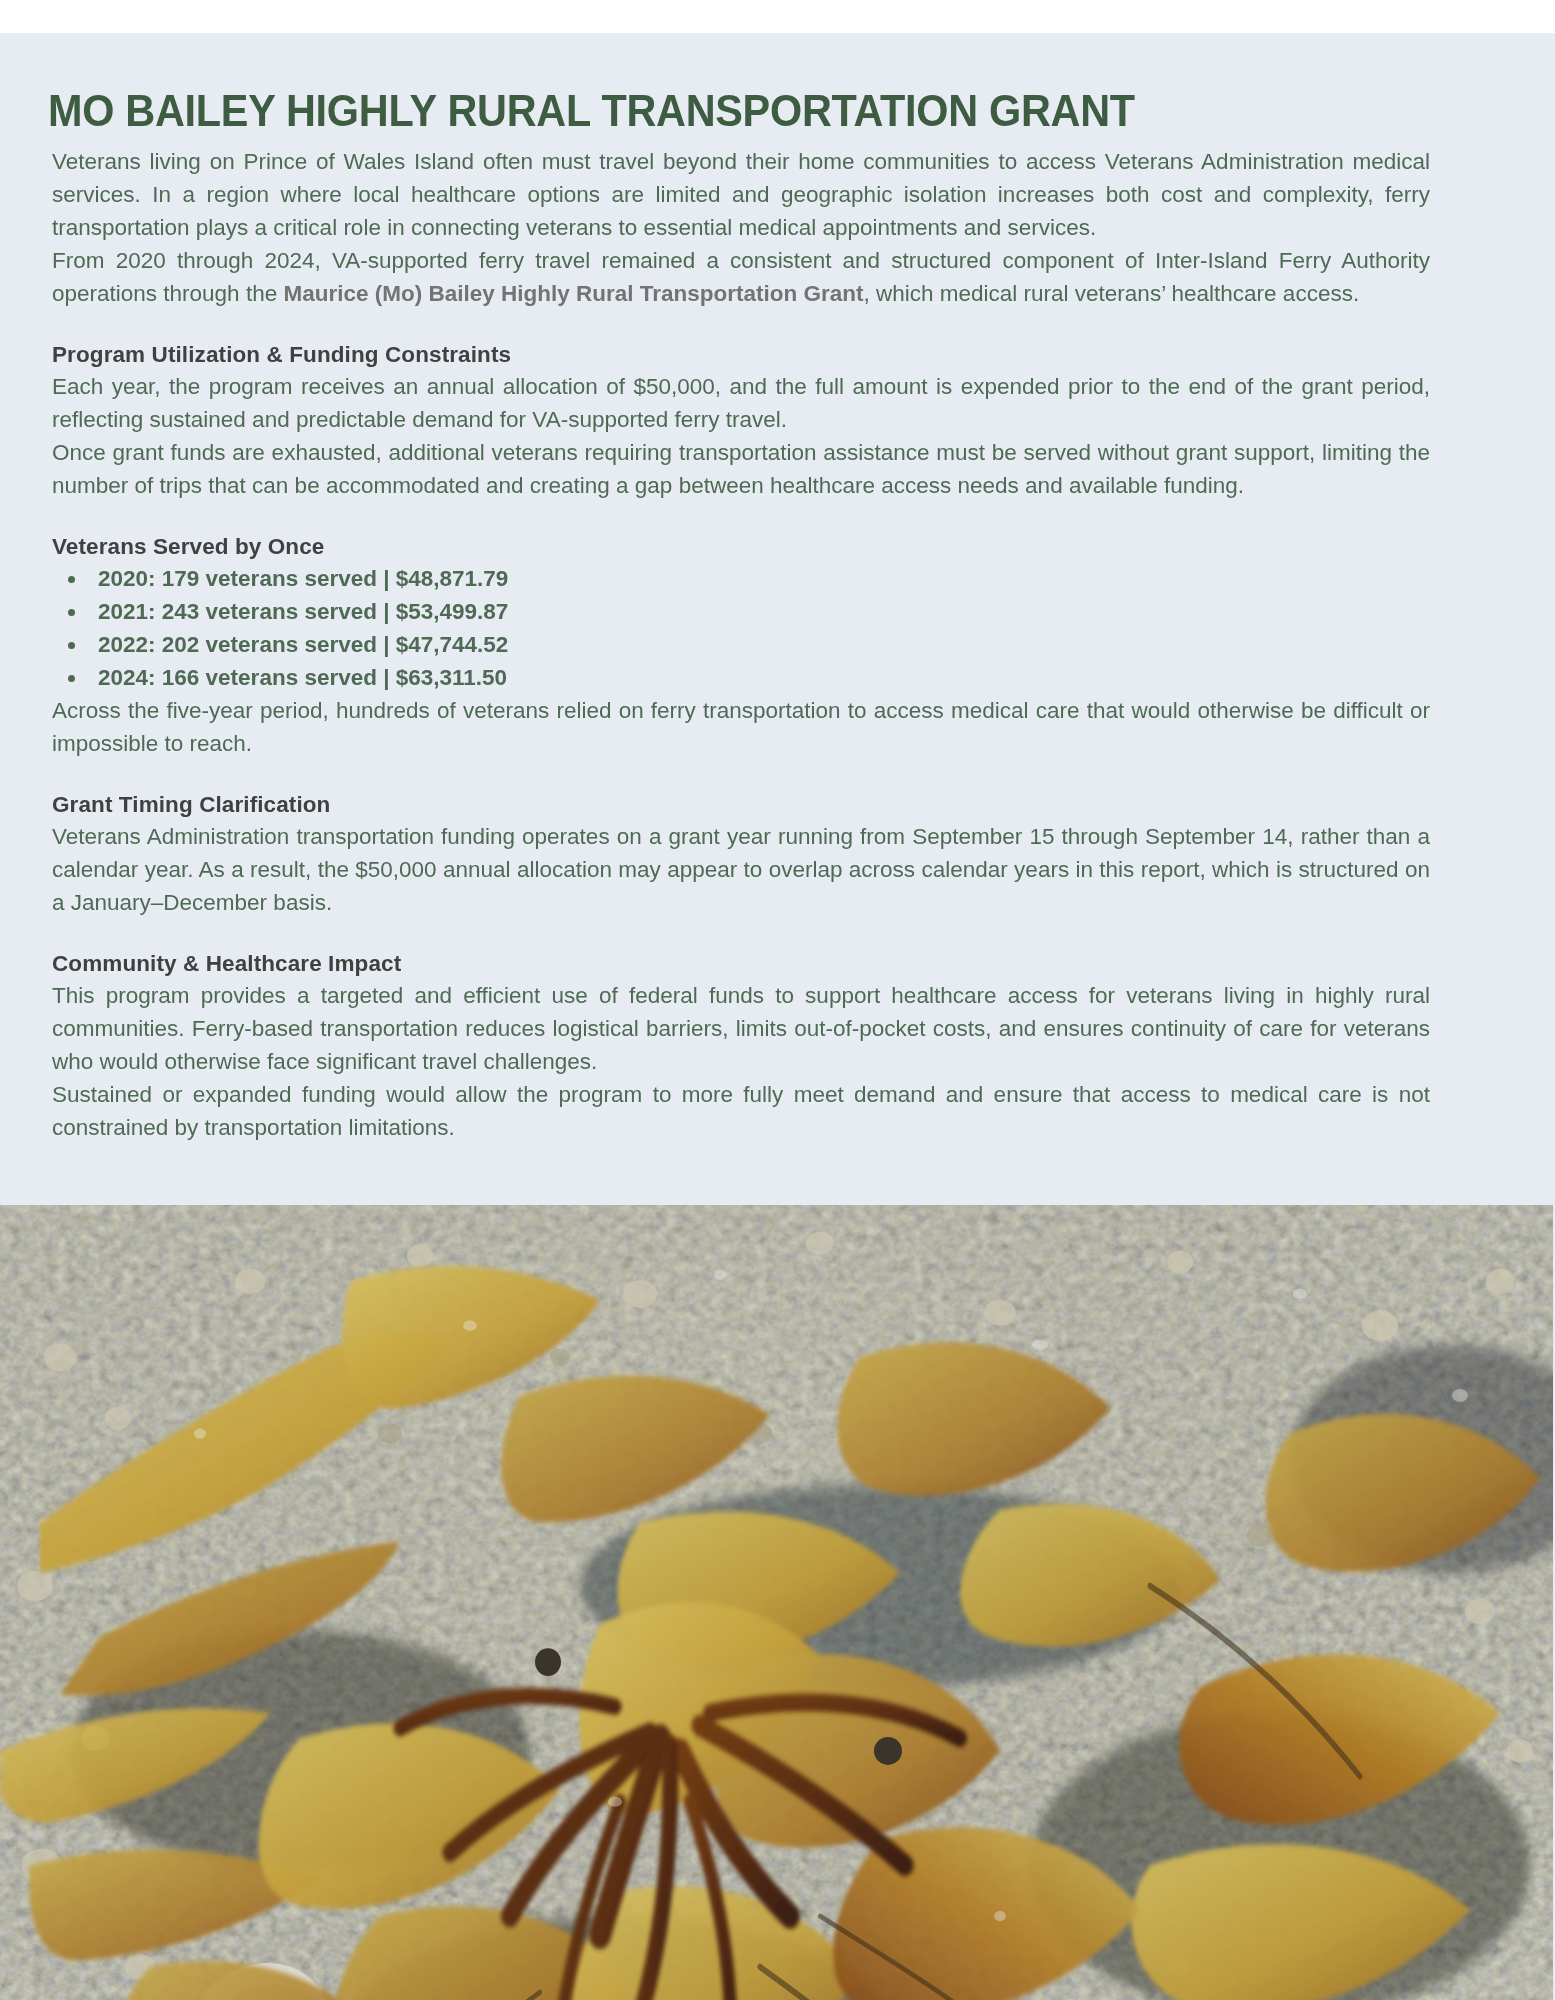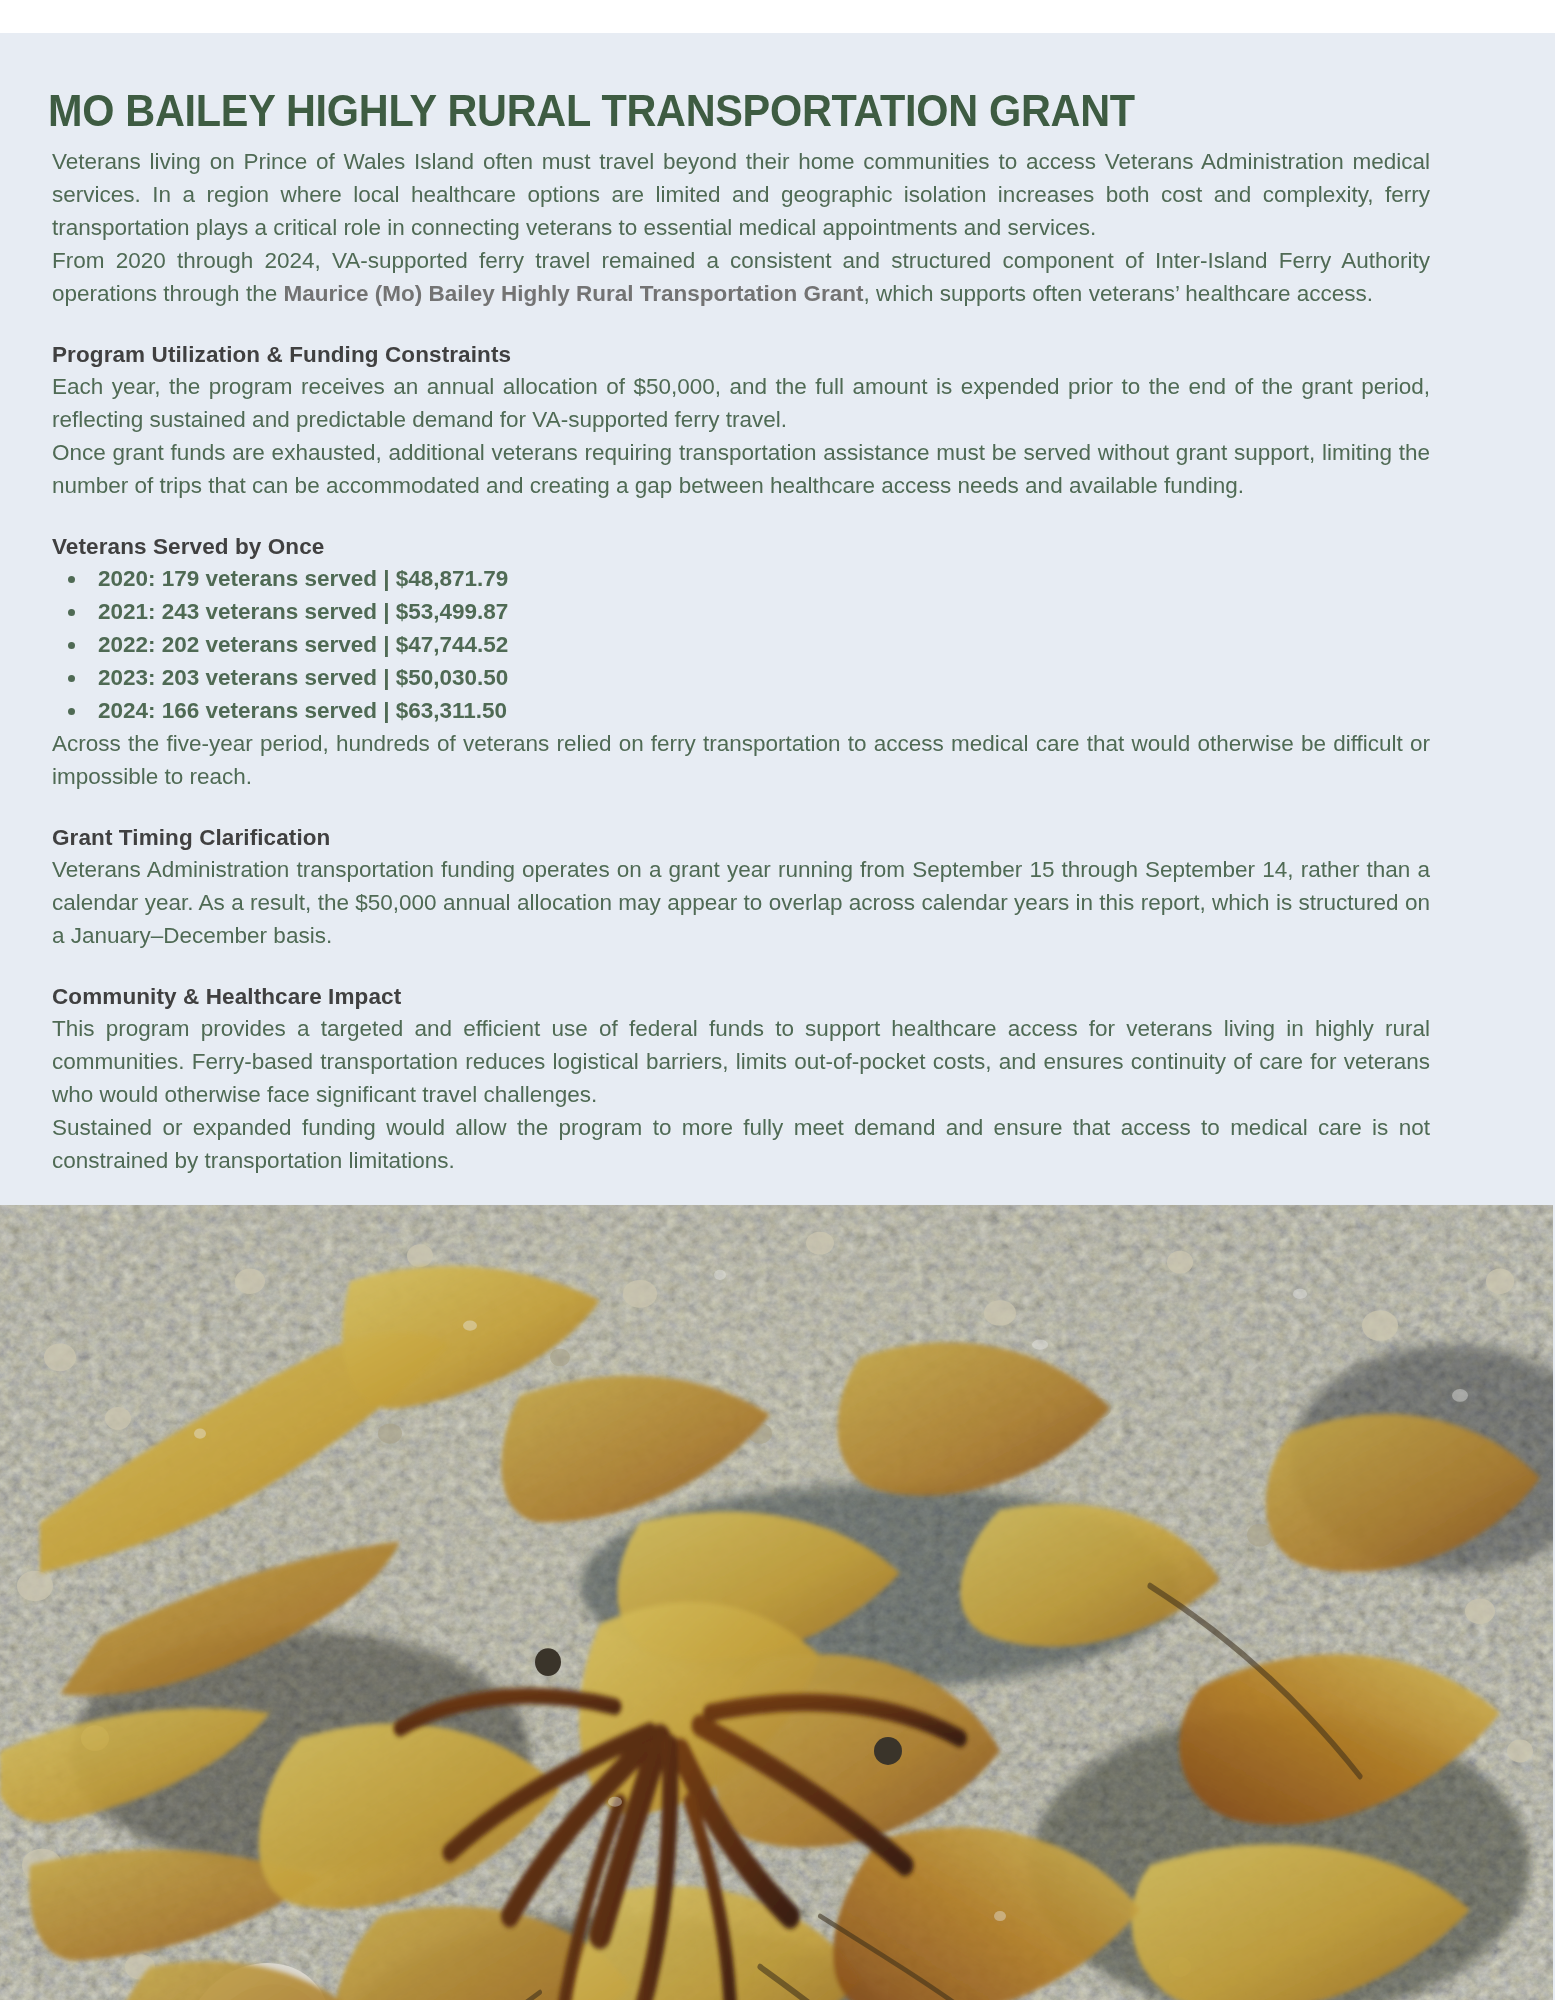--- a/index.html
+++ b/index.html
@@ -155,36 +155,35 @@
 </head>
 <body>
 
 <div id="page">
 
   <h1 id="page-title">MO BAILEY HIGHLY RURAL TRANSPORTATION GRANT</h1>
 
   <div id="content">
 
     <p class="para">Veterans living on Prince of Wales Island often must travel beyond their home communities to access Veterans Administration medical services. In a region where local healthcare options are limited and geographic isolation increases both cost and complexity, ferry transportation plays a critical role in connecting veterans to essential medical appointments and services.</p>
-    <p class="para"><span>From 2020 through 2024, VA-supported ferry travel remained a consistent and structured component of Inter-Island Ferry Authority operations through the </span><b>Maurice (Mo) Bailey Highly Rural Transportation Grant</b><span>, which supports often veterans’ healthcare access.</span></p>
+    <p class="para"><span>From 2020 through 2024, VA-supported ferry travel remained a consistent and structured component of Inter-Island Ferry Authority operations through the </span><b>Maurice (Mo) Bailey Highly Rural Transportation Grant</b><span>, which medical rural veterans’ healthcare access.</span></p>
 
     <div class="gap-lg"></div>
 
     <h2 class="section-head">Program Utilization &amp; Funding Constraints</h2>
     <p class="para">Each year, the program receives an annual allocation of $50,000, and the full amount is expended prior to the end of the grant period, reflecting sustained and predictable demand for VA-supported ferry travel.</p>
     <p class="para">Once grant funds are exhausted, additional veterans requiring transportation assistance must be served without grant support, limiting the number of trips that can be accommodated and creating a gap between healthcare access needs and available funding.</p>
 
     <div class="gap-lg"></div>
 
     <h2 class="section-head">Veterans Served by Once</h2>
     <ul class="year-list">
       <li>2020: 179 veterans served | $48,871.79</li>
       <li>2021: 243 veterans served | $53,499.87</li>
       <li>2022: 202 veterans served | $47,744.52</li>
-      <li>2023: 203 veterans served | $50,030.50</li>
       <li>2024: 166 veterans served | $63,311.50</li>
     </ul>
     <p class="para">Across the five-year period, hundreds of veterans relied on ferry transportation to access medical care that would otherwise be difficult or impossible to reach.</p>
 
     <div class="gap-lg"></div>
 
     <h2 class="section-head">Grant Timing Clarification</h2>
     <p class="para">Veterans Administration transportation funding operates on a grant year running from September 15 through September 14, rather than a calendar year. As a result, the $50,000 annual allocation may appear to overlap across calendar years in this report, which is structured on a January–December basis.</p>
 
     <div class="gap-lg"></div>

